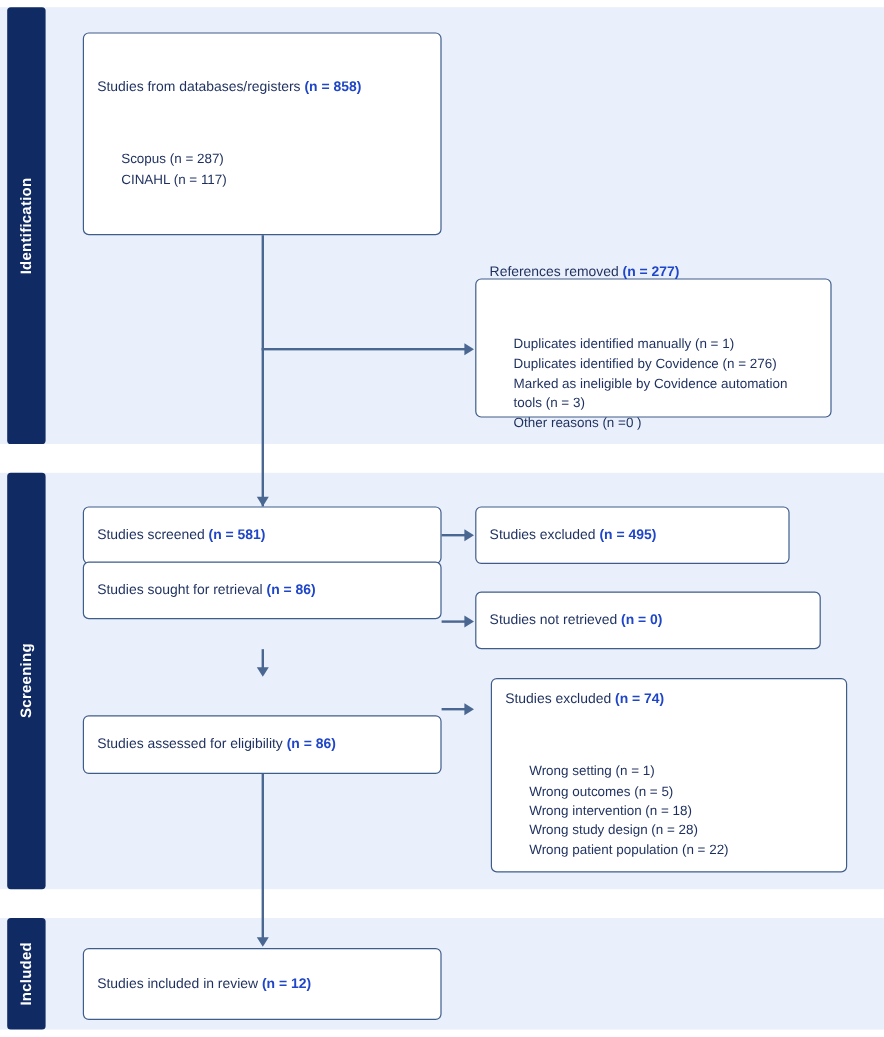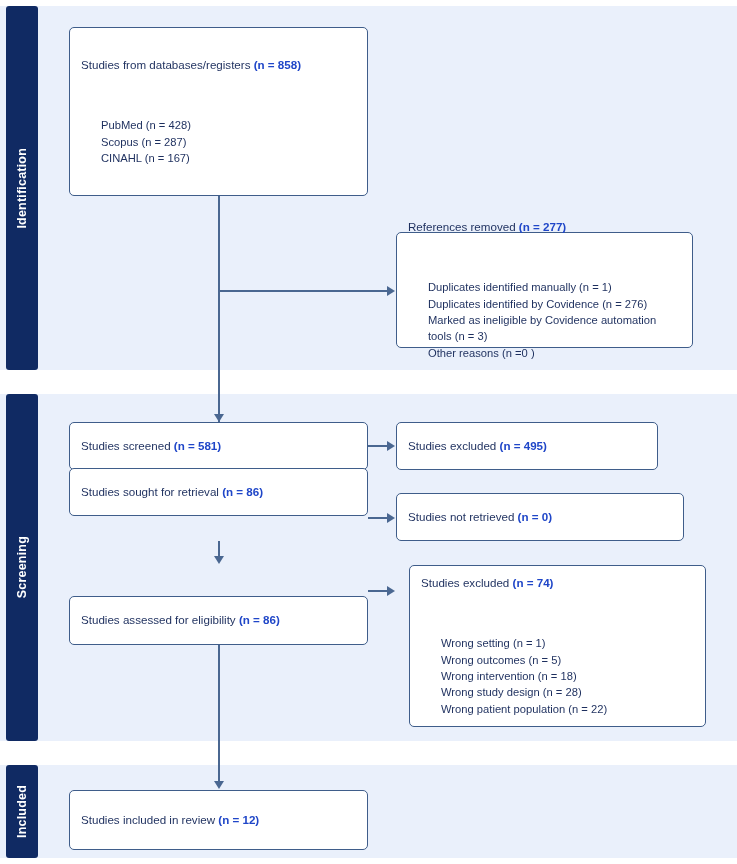--- a/index.html
+++ b/index.html
@@ -139,23 +139,22 @@
 
   <div class="conn h" style="left:368px; top:590px; width:20px;"></div>
   <div class="arrow-right" style="left:387px; top:586px;"></div>
 
   <div class="conn v" style="left:218px; top:614px; height:168px;"></div>
   <div class="arrow-down" style="left:214px; top:781px;"></div>
 
   <div class="node" style="left:69px; top:27px; width:299px; height:169px;">
     <div class="title"><span>Studies from databases/registers </span><span class="count">(n = 858)</span></div>
     <ul>
-      <li>PubMed (n = 428)</li>
       <li>Scopus (n = 287)</li>
-      <li>CINAHL (n = 167)</li>
+      <li>CINAHL (n = 117)</li>
     </ul>
   </div>
 
   <div class="node" style="left:396px; top:232px; width:297px; height:116px;">
     <div class="title"><span>References removed </span><span class="count">(n = 277)</span></div>
     <ul>
       <li>Duplicates identified manually (n = 1)</li>
       <li>Duplicates identified by Covidence (n = 276)</li>
       <li>Marked as ineligible by Covidence automation tools (n = 3)</li>
       <li>Other reasons (n =0 )</li>

